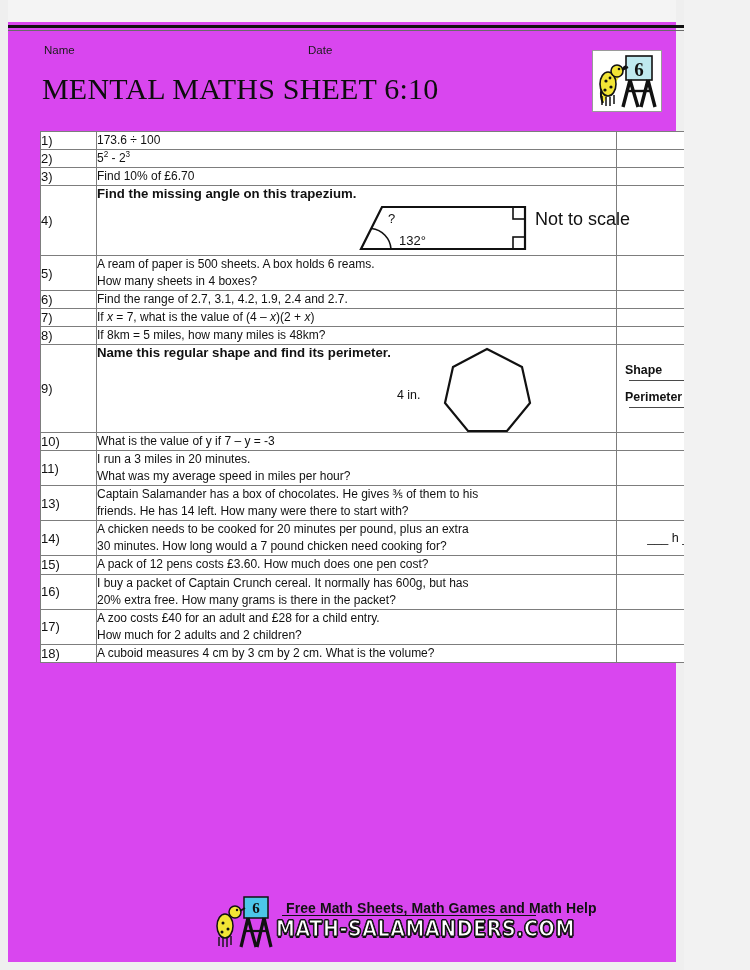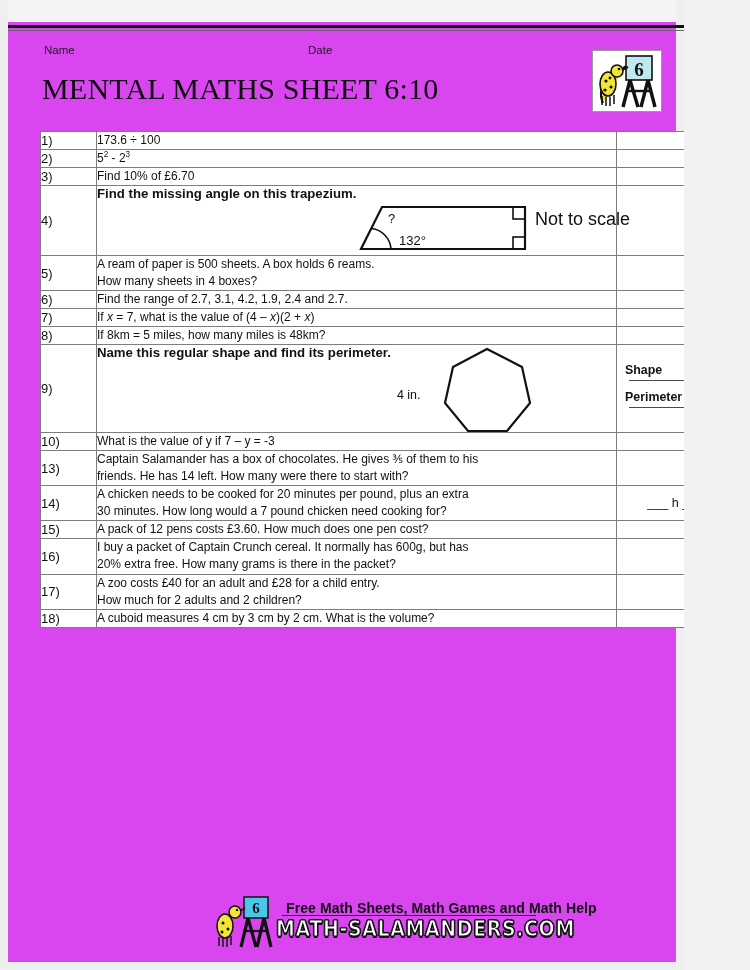--- a/index.html
+++ b/index.html
@@ -392,20 +392,28 @@
           </div>
         </td>
       </tr>
 
       <tr>
         <td class="cell-num">10)</td>
         <td class="cell-body">What is the value of y if 7 – y = -3</td>
         <td class="cell-ans"></td>
       </tr>
 
+      <tr>
+        <td class="cell-num">11)</td>
+        <td class="cell-body">
+          <span class="qline">I run a 3 miles in 20 minutes.</span>
+          <span class="qline">What was my average speed in miles per hour?</span>
+        </td>
+        <td class="cell-ans"></td>
+      </tr>
 
 
       <tr>
         <td class="cell-num">13)</td>
         <td class="cell-body">
           <span class="qline">Captain Salamander has a box of chocolates. He gives ⅗ of them to his</span>
           <span class="qline">friends. He has 14 left. How many were there to start with?</span>
         </td>
         <td class="cell-ans"></td>
       </tr>

